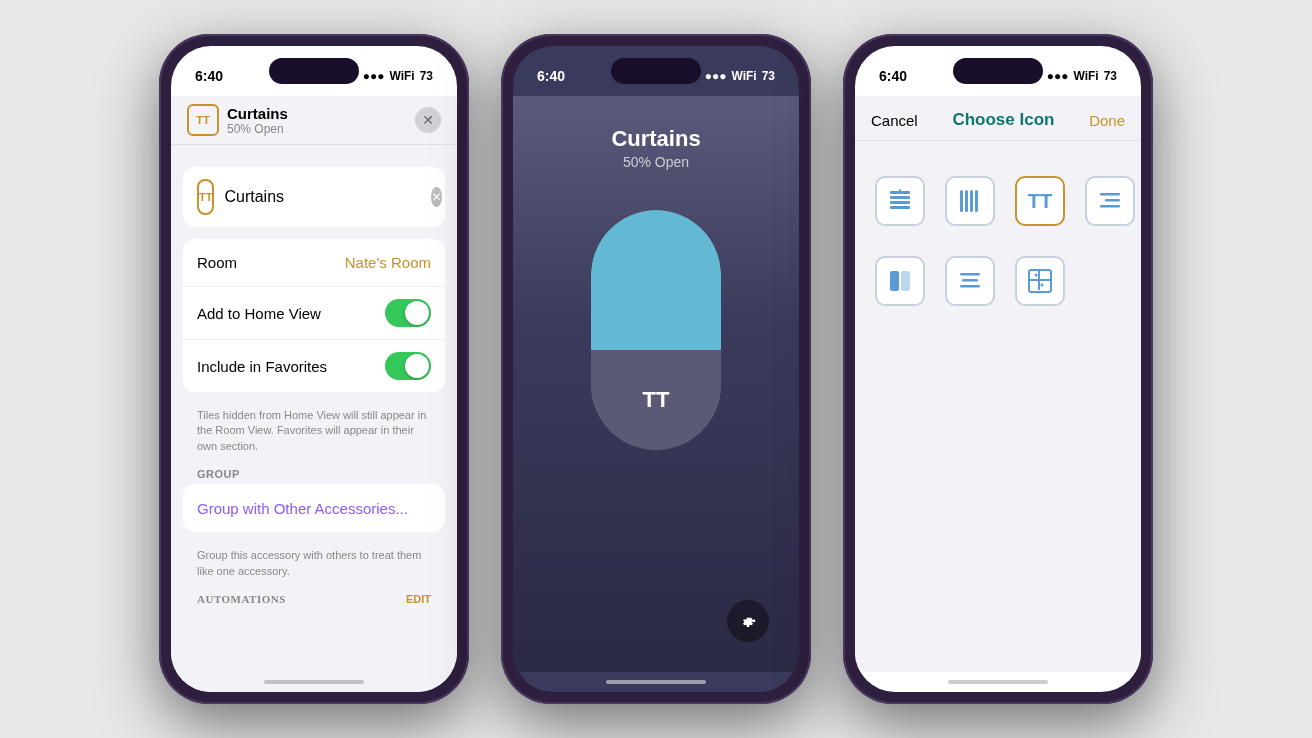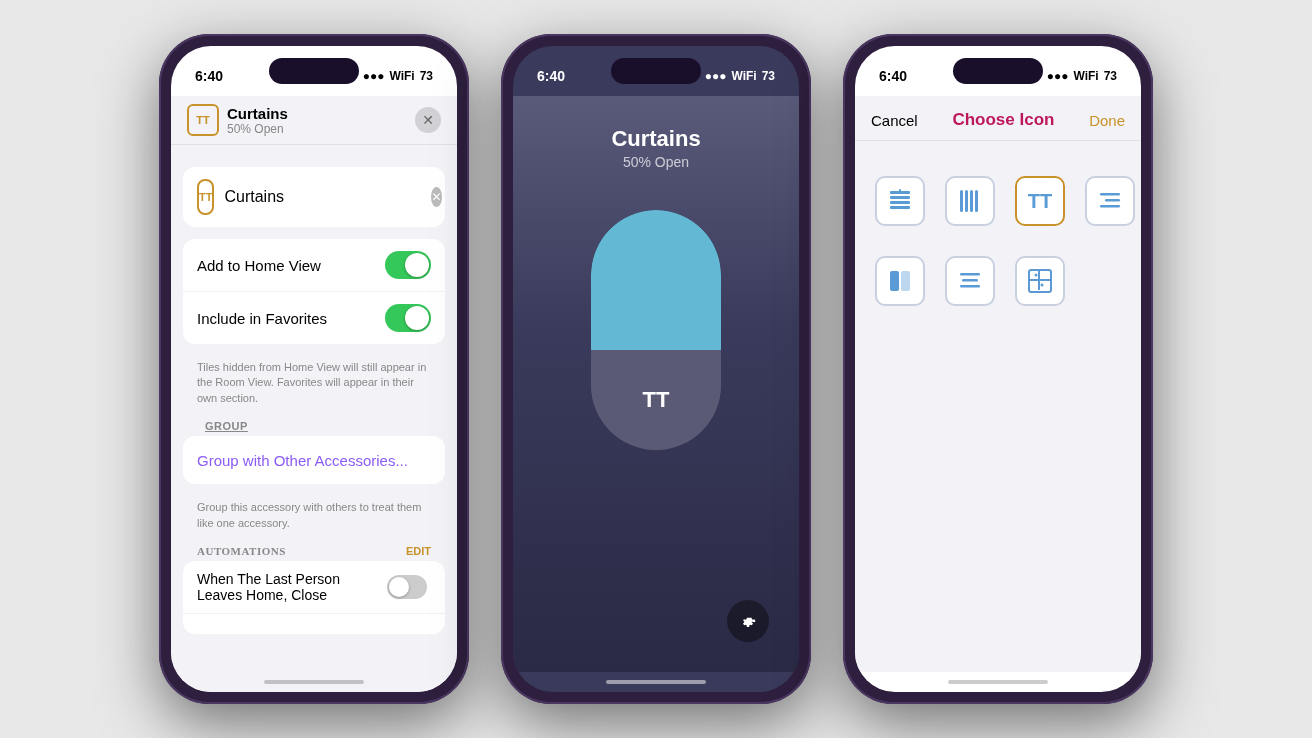--- a/index.html
+++ b/index.html
@@ -149,23 +149,22 @@
       border-radius: 50%;
       display: flex; align-items: center; justify-content: center;
       color: #fff; font-size: 12px;
     }
 
     .section-label {
       font-size: 11px;
       font-weight: 600;
       color: #888;
       text-transform: uppercase;
-      padding: 6px 34px 4px;
+      padding: 6px 26px 4px;
       letter-spacing: 0.5px;
-      text-decoration: underline;
     }
 
     .setting-label { font-size: 15px; color: #000; flex: 1; }
     .setting-value { font-size: 15px; color: #c8922a; }
     .toggle {
       width: 46px; height: 28px;
       background: #34c759;
       border-radius: 14px;
       position: relative;
     }
@@ -307,21 +306,21 @@
     }
     .icon-header {
       background: #f2f2f7;
       padding: 14px 16px 10px;
       display: flex;
       align-items: center;
       justify-content: space-between;
       border-bottom: 1px solid #e0e0e5;
     }
     .icon-cancel { color: #000000; font-size: 15px; }
-    .icon-title { font-size: 17px; font-weight: 600; color: #be185d; text-align: right; }
+    .icon-title { font-size: 17px; font-weight: 600; color: #0f766e; text-align: right; }
     .icon-done { color: #c8922a; font-size: 15px; }
 
     .icon-grid {
       display: grid;
       grid-template-columns: repeat(4, 1fr);
       gap: 20px;
       padding: 30px 20px;
     }
     .icon-cell {
       display: flex;
@@ -379,20 +378,24 @@
         <div class="setting-card">
           <div class="setting-row">
             <div class="icon-preview">TT</div>
             <input class="setting-name-input" value="Curtains" style="">
             <div class="clear-btn">✕</div>
           </div>
         </div>
 
         <div class="setting-card">
           <div class="setting-row">
+            <span class="setting-label">Room</span>
+            <span class="setting-value">Nate's Room</span>
+          </div>
+          <div class="setting-row">
             <span class="setting-label">Add to Home View</span>
             <div class="toggle"></div>
           </div>
           <div class="setting-row">
             <span class="setting-label">Include in Favorites</span>
             <div class="toggle"></div>
           </div>
         </div>
         <div class="helper-text">Tiles hidden from Home View will still appear in the Room View. Favorites will appear in their own section.</div>
 
@@ -400,36 +403,20 @@
         <div class="setting-card">
           <div class="setting-row">
             <span class="group-link">Group with Other Accessories...</span>
           </div>
         </div>
         <div class="group-helper">Group this accessory with others to treat them like one accessory.</div>
 
         <div class="auto-header">
           <span class="auto-label">AUTOMATIONS</span>
           <span class="auto-edit">EDIT</span>
-        </div>
-        <div class="setting-card">
-
-          <div class="auto-row">
-            <div class="auto-text">
-              <div class="auto-name">When The Last Person Leaves Home, Close</div>
-            </div>
-            <div class="auto-toggle"></div>
-          </div>
-
-          <div class="auto-row">
-            
-            
-            
-          </div>
-
         </div>
 
       </div>
 
       <div class="home-indicator">
         <div class="home-bar"></div>
       </div>
     </div>
   </div>
 </div>

